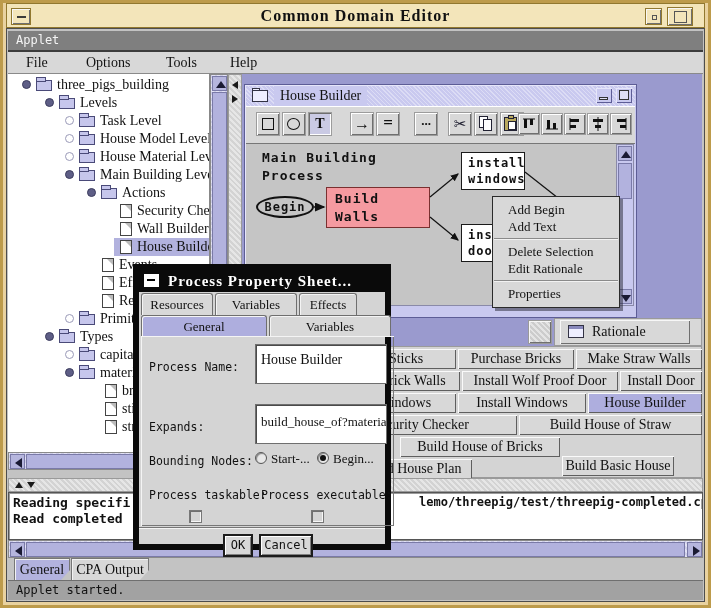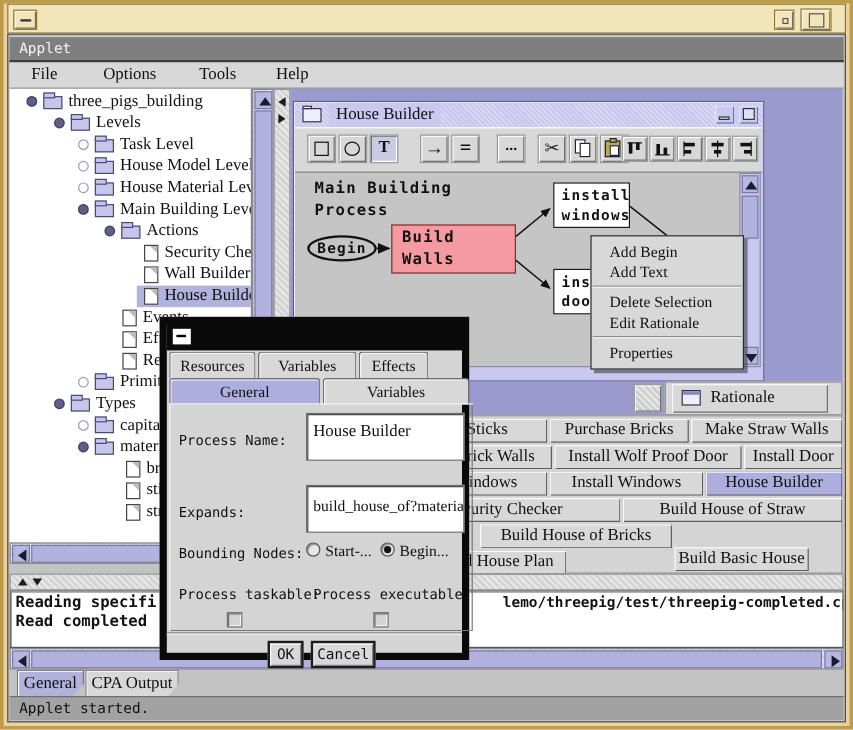--- a/index.html
+++ b/index.html
@@ -68,20 +68,21 @@
 .dbtn{position:absolute;height:23px;background:#d8d8d8;border:2px solid #1c1c1c;box-shadow:inset 1px 1px 0 #fff,inset -1px -1px 0 #808080;font-family:"DejaVu Sans Mono",monospace;font-size:12px;text-align:center;line-height:19px}
 svg{display:block}
 </style>
 </head>
 <body>
 
 <div class="abs decotitle">
   <div class="abs decobtn out" style="left:4px;top:4px;width:20px;height:17px">
     <span class="abs" style="left:5px;top:7px;width:9px;height:2px;background:#3a3a3a"></span>
   </div>
+  <span>Common Domain Editor</span>
   <div class="abs decobtn out" style="left:638px;top:4px;width:17px;height:17px">
     <span class="abs" style="left:6px;top:6px;width:5px;height:5px;border:1px solid #555"></span>
   </div>
   <div class="abs decobtn out" style="left:660px;top:3px;width:26px;height:19px">
     <span class="abs" style="left:6px;top:3px;width:13px;height:12px;border:1px solid #555"></span>
   </div>
 </div>
 
 <div class="abs app"></div>
 
@@ -375,20 +376,21 @@
   <div class="ctxsep"></div>
   <div class="ctxitem">Properties</div>
   <div style="height:5px"></div>
 </div>
 
 <div class="abs dlg">
   <div class="dlgtitle">
     <span class="abs" style="left:5px;top:4px;width:15px;height:13px;background:#fff">
         <span class="abs" style="left:3px;top:5px;width:8px;height:2px;background:#000"></span>
       </span>
+    <span class="abs" style="left:29px;white-space:nowrap">Process Property Sheet...</span>
   </div>
   <div class="tab" style="left:2px;top:23px;width:72px"><span>Resources</span></div>
   <div class="tab" style="left:76px;top:23px;width:82px"><span>Variables</span></div>
   <div class="tab" style="left:160px;top:23px;width:58px"><span>Effects</span></div>
   <div class="tab sel" style="left:2px;top:45px;width:126px"><span>General</span></div>
   <div class="tab" style="left:130px;top:45px;width:122px"><span>Variables</span></div>
   <div class="abs" style="left:2px;top:66px;width:253px;height:190px;box-shadow:inset 1px 1px 0 #f4f4f4,inset -1px -1px 0 #777"></div>
 
   <span class="dlglab" style="left:10px;top:90px">Process Name:</span>
   <div class="dlginput" style="left:116px;top:74px;line-height:22px"><span>House Builder</span></div>

